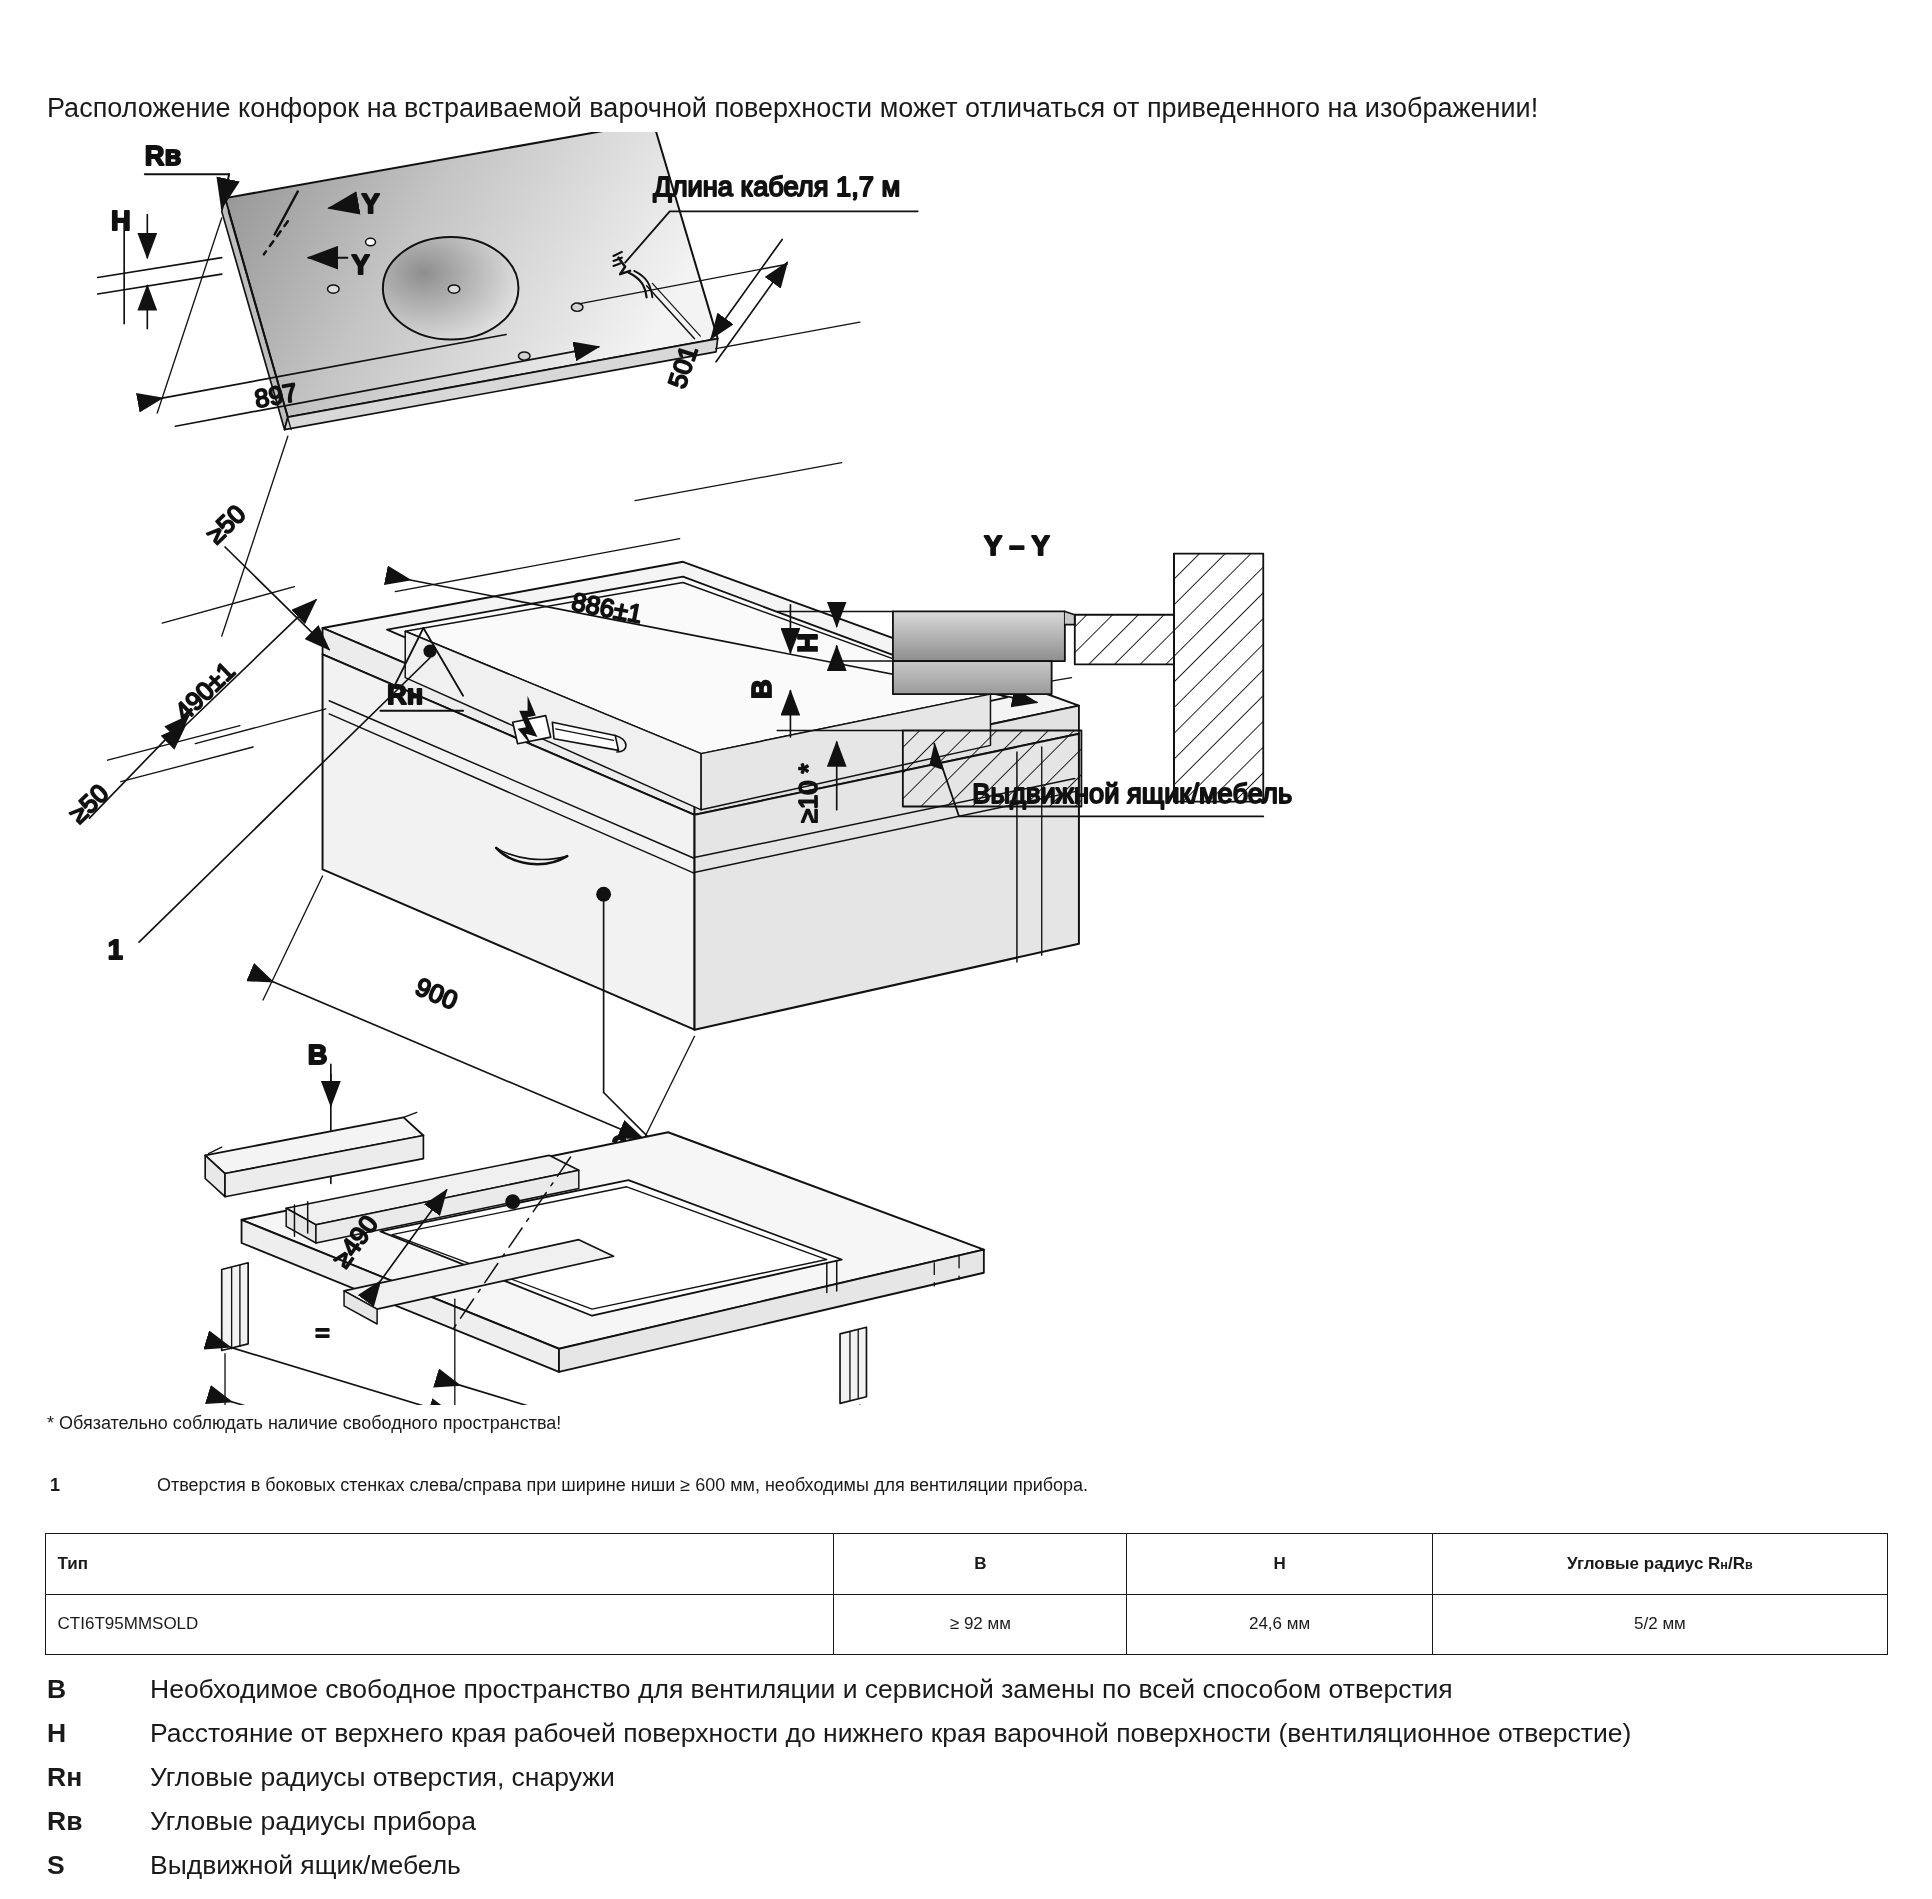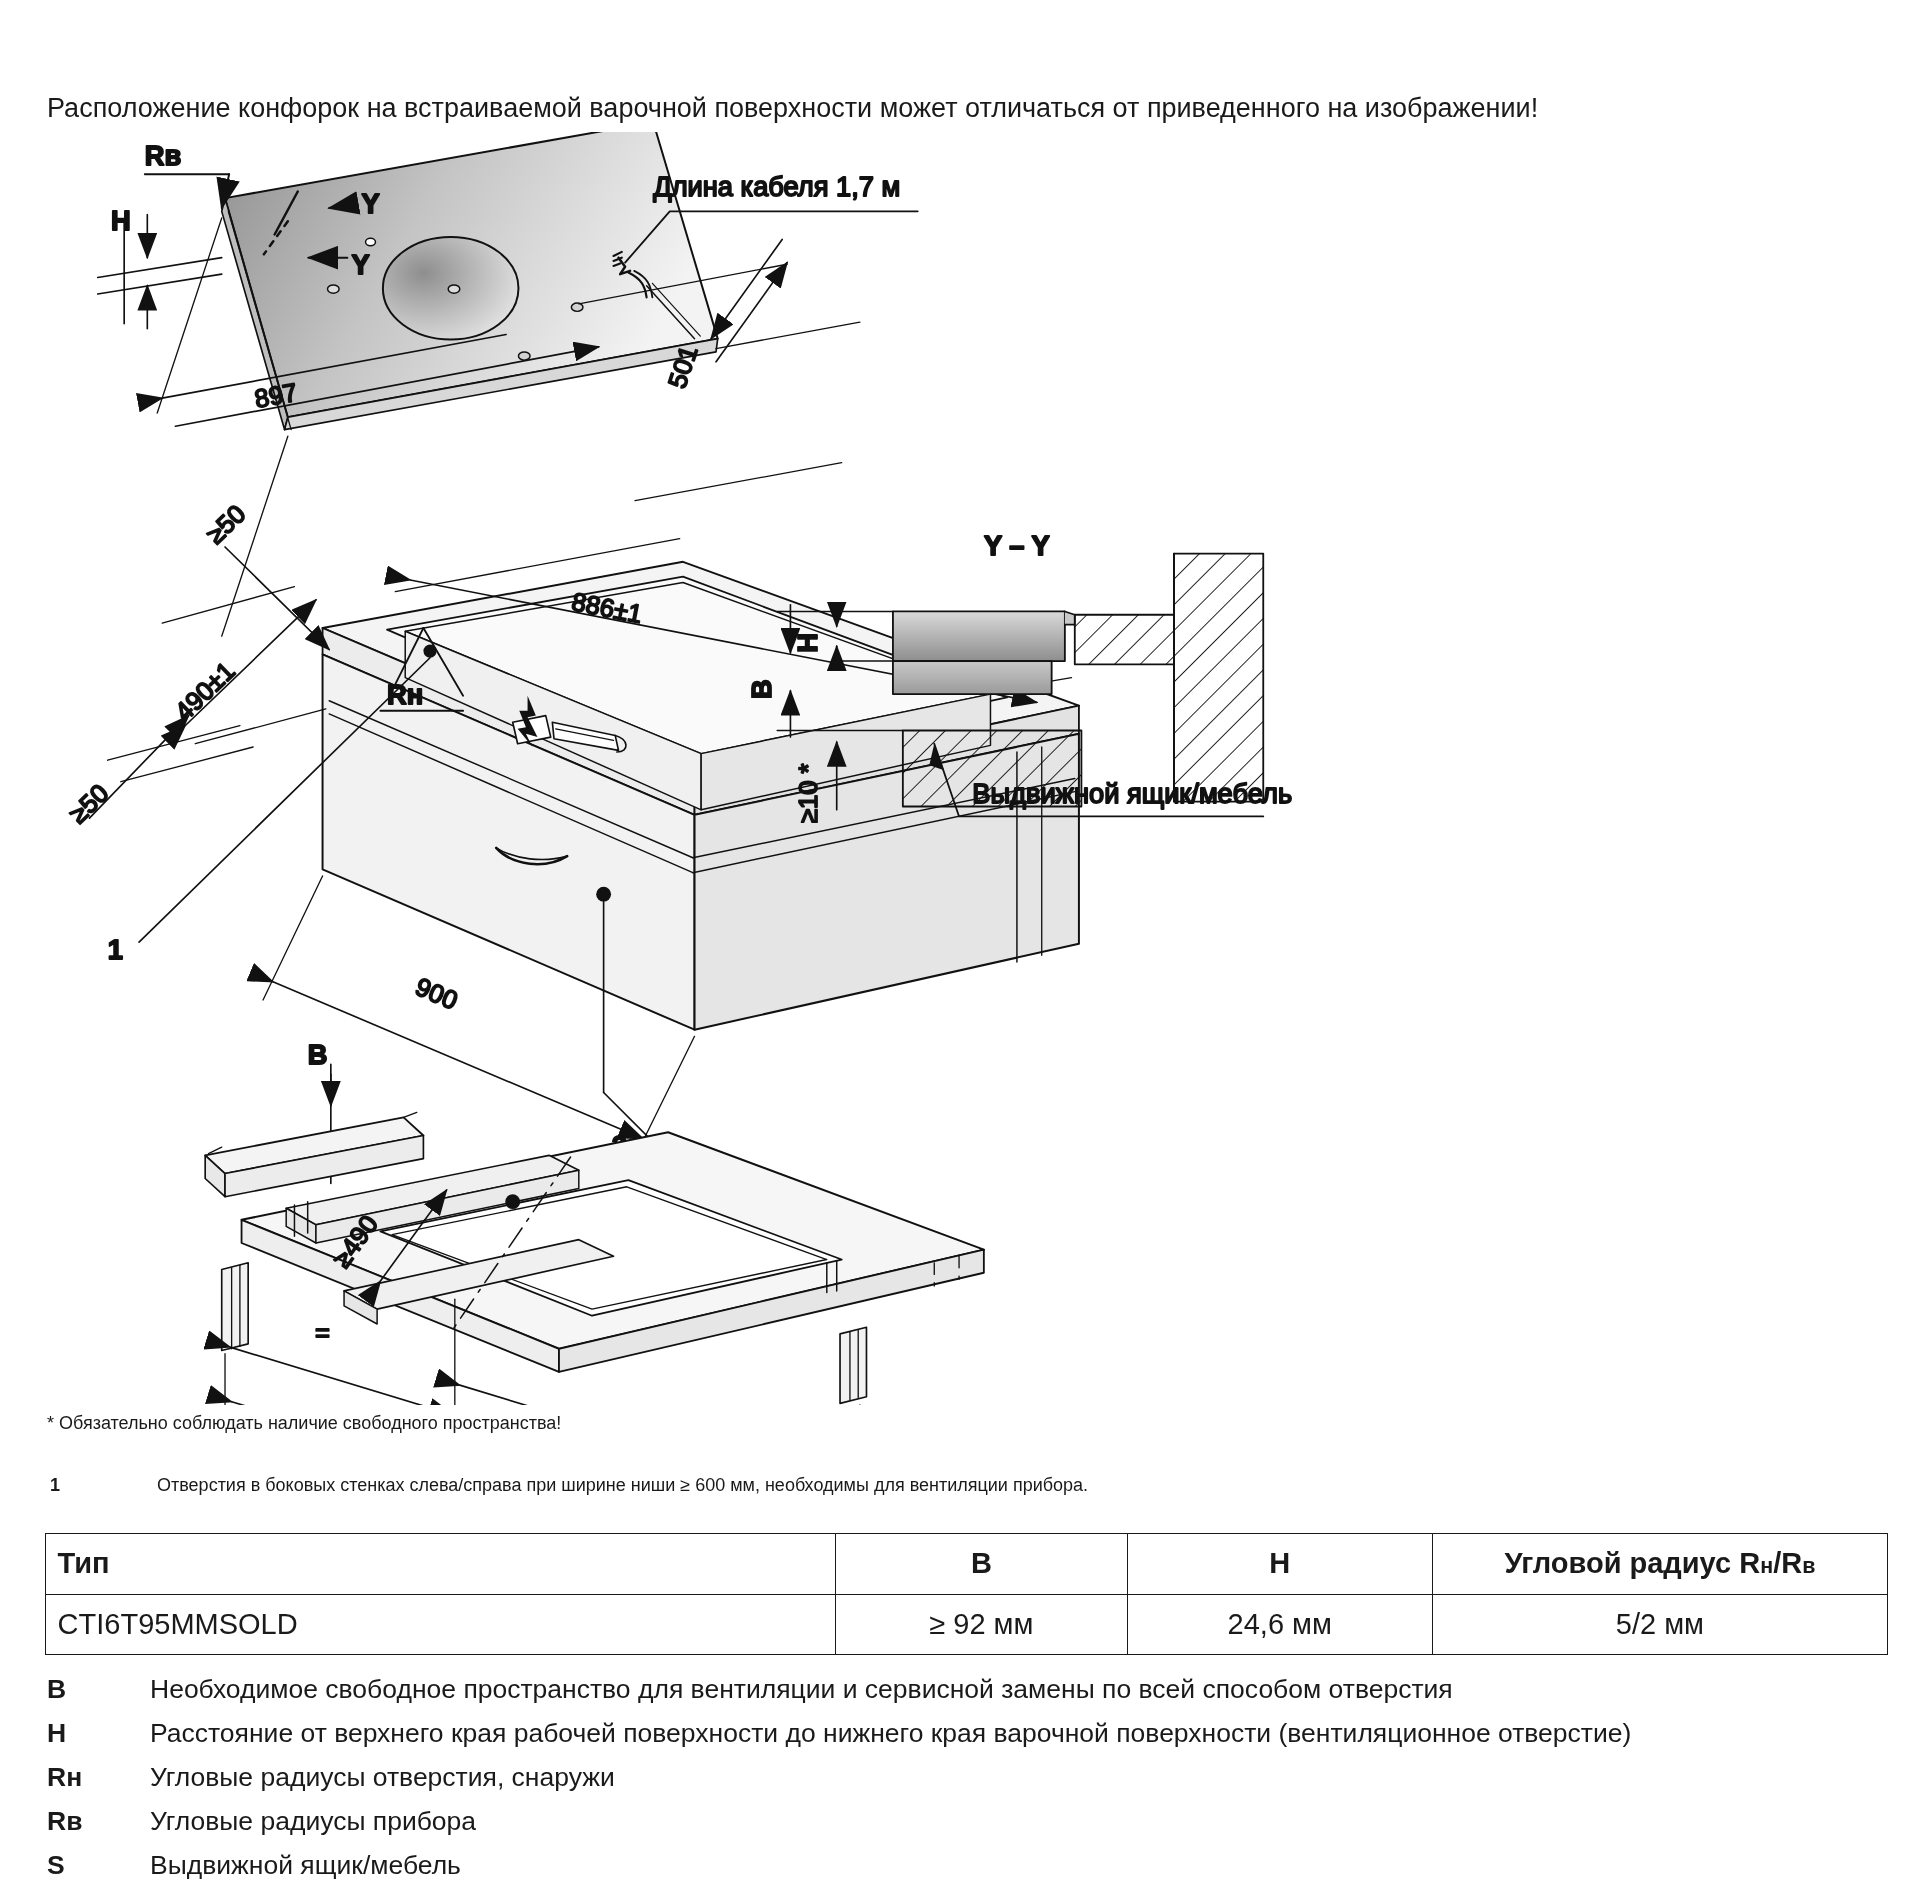--- a/index.html
+++ b/index.html
@@ -34,21 +34,21 @@
   .note-1-num{left:50px;top:1475px;font-weight:bold;}
   .note-1-txt{left:157px;top:1475px;}
 
   
   .tbl{
     position:absolute;left:45px;top:1533px;width:1843px;
     border-collapse:collapse;
   }
   .tbl td,.tbl th{
     border:1.7px solid #1a1a1a;
-    font-size:29px;font-weight:normal;color:#1a1a1a;
+    font-size:17px;font-weight:normal;color:#1a1a1a;
     padding:8.3px 11.6px;height:43px;vertical-align:middle;
     background:#fff;
   }
   .tbl thead th{font-weight:bold;}
   .tbl .c-type{width:806px;text-align:left;}
   .tbl .c-b{width:285px;text-align:center;}
   .tbl .c-h{width:298px;text-align:center;}
   .tbl .c-r{width:455px;text-align:center;}
   .tbl tbody td{font-weight:normal;}
   .sub{font-size:.74em;vertical-align:baseline;}
@@ -369,21 +369,21 @@
   <div class="note note-star">* Обязательно соблюдать наличие свободного пространства!</div>
   <div class="note note-1-num">1</div>
   <div class="note note-1-txt">Отверстия в боковых стенках слева/справа при ширине ниши ≥ 600 мм, необходимы для вентиляции прибора.</div>
 
   <table class="tbl">
     <thead>
       <tr>
         <th class="c-type">Тип</th>
         <th class="c-b">B</th>
         <th class="c-h">H</th>
-        <th class="c-r"><span>Угловой радиус R</span><span class="sub">н</span><span>/R</span><span class="sub">в</span></th>
+        <th class="c-r"><span>Угловые радиус R</span><span class="sub">н</span><span>/R</span><span class="sub">в</span></th>
       </tr>
     </thead>
     <tbody>
       <tr>
         <td class="c-type">CTI6T95MMSOLD</td>
         <td class="c-b">≥ 92 мм</td>
         <td class="c-h">24,6 мм</td>
         <td class="c-r">5/2 мм</td>
       </tr>
     </tbody>

